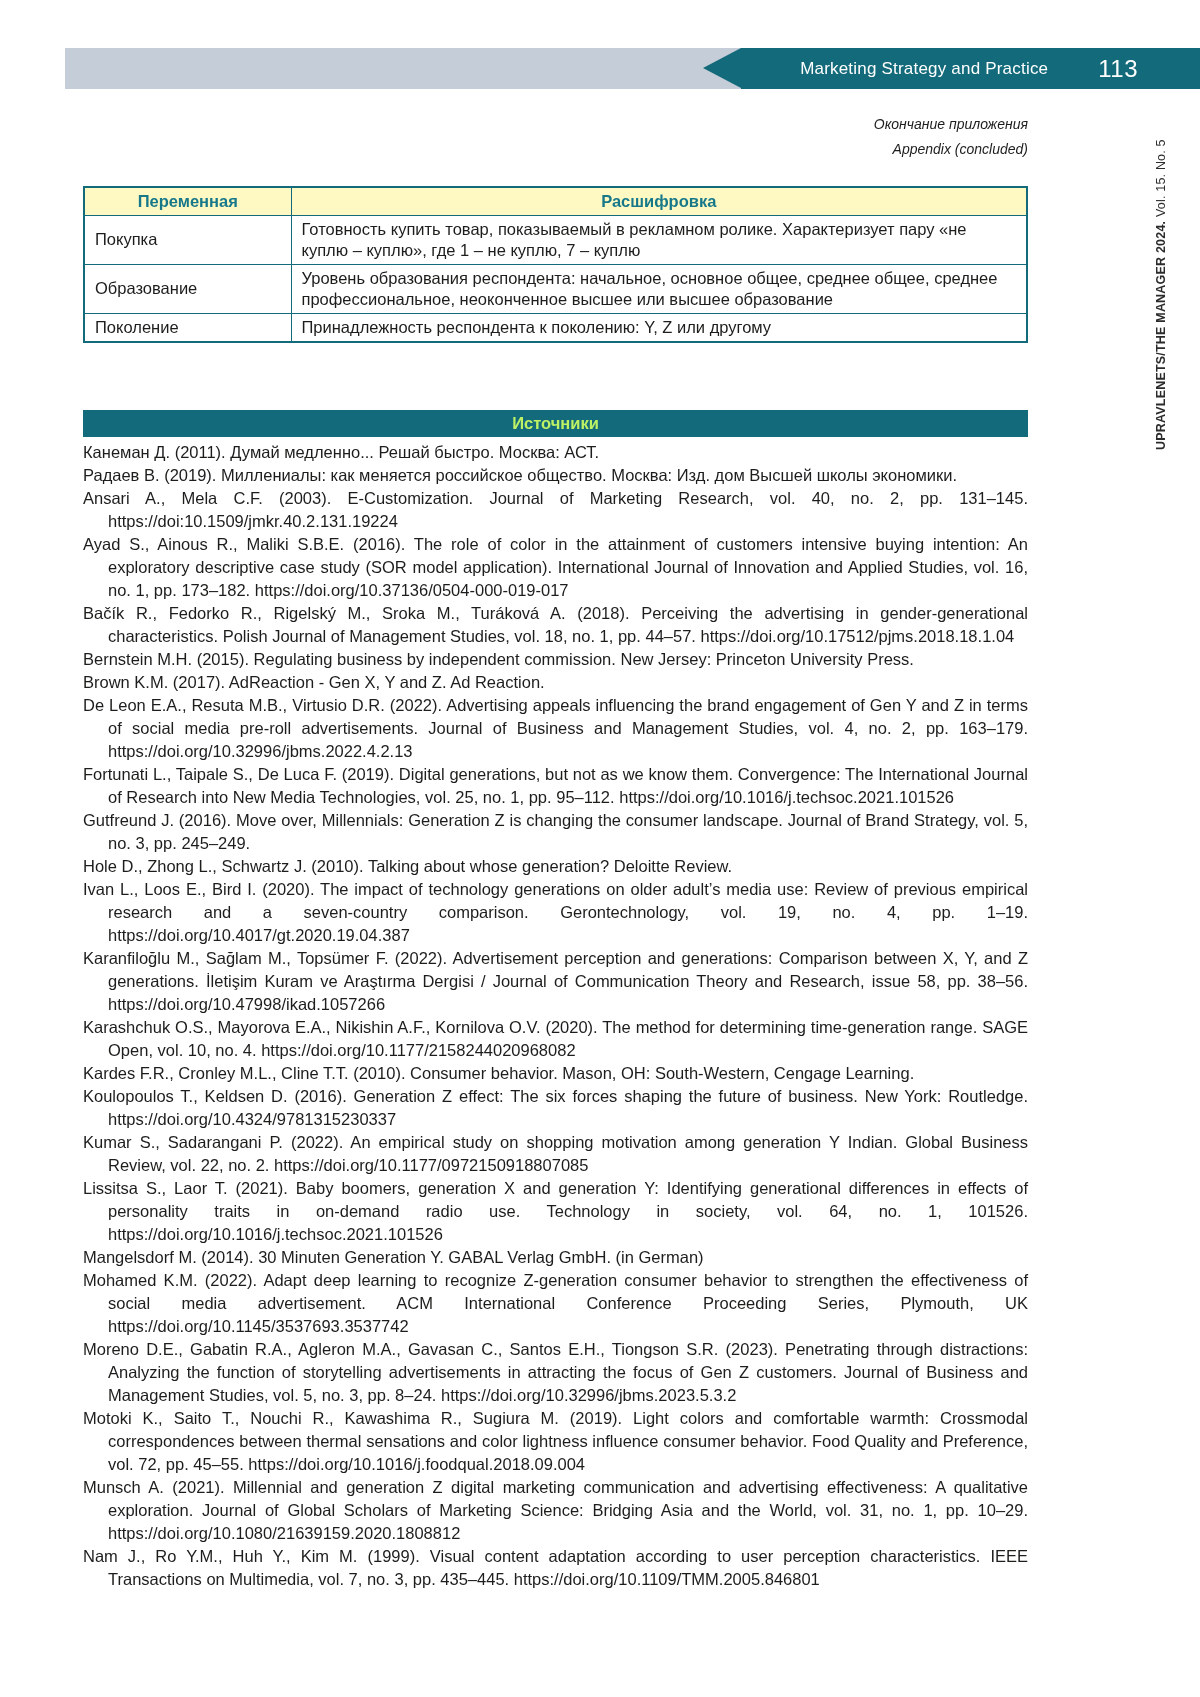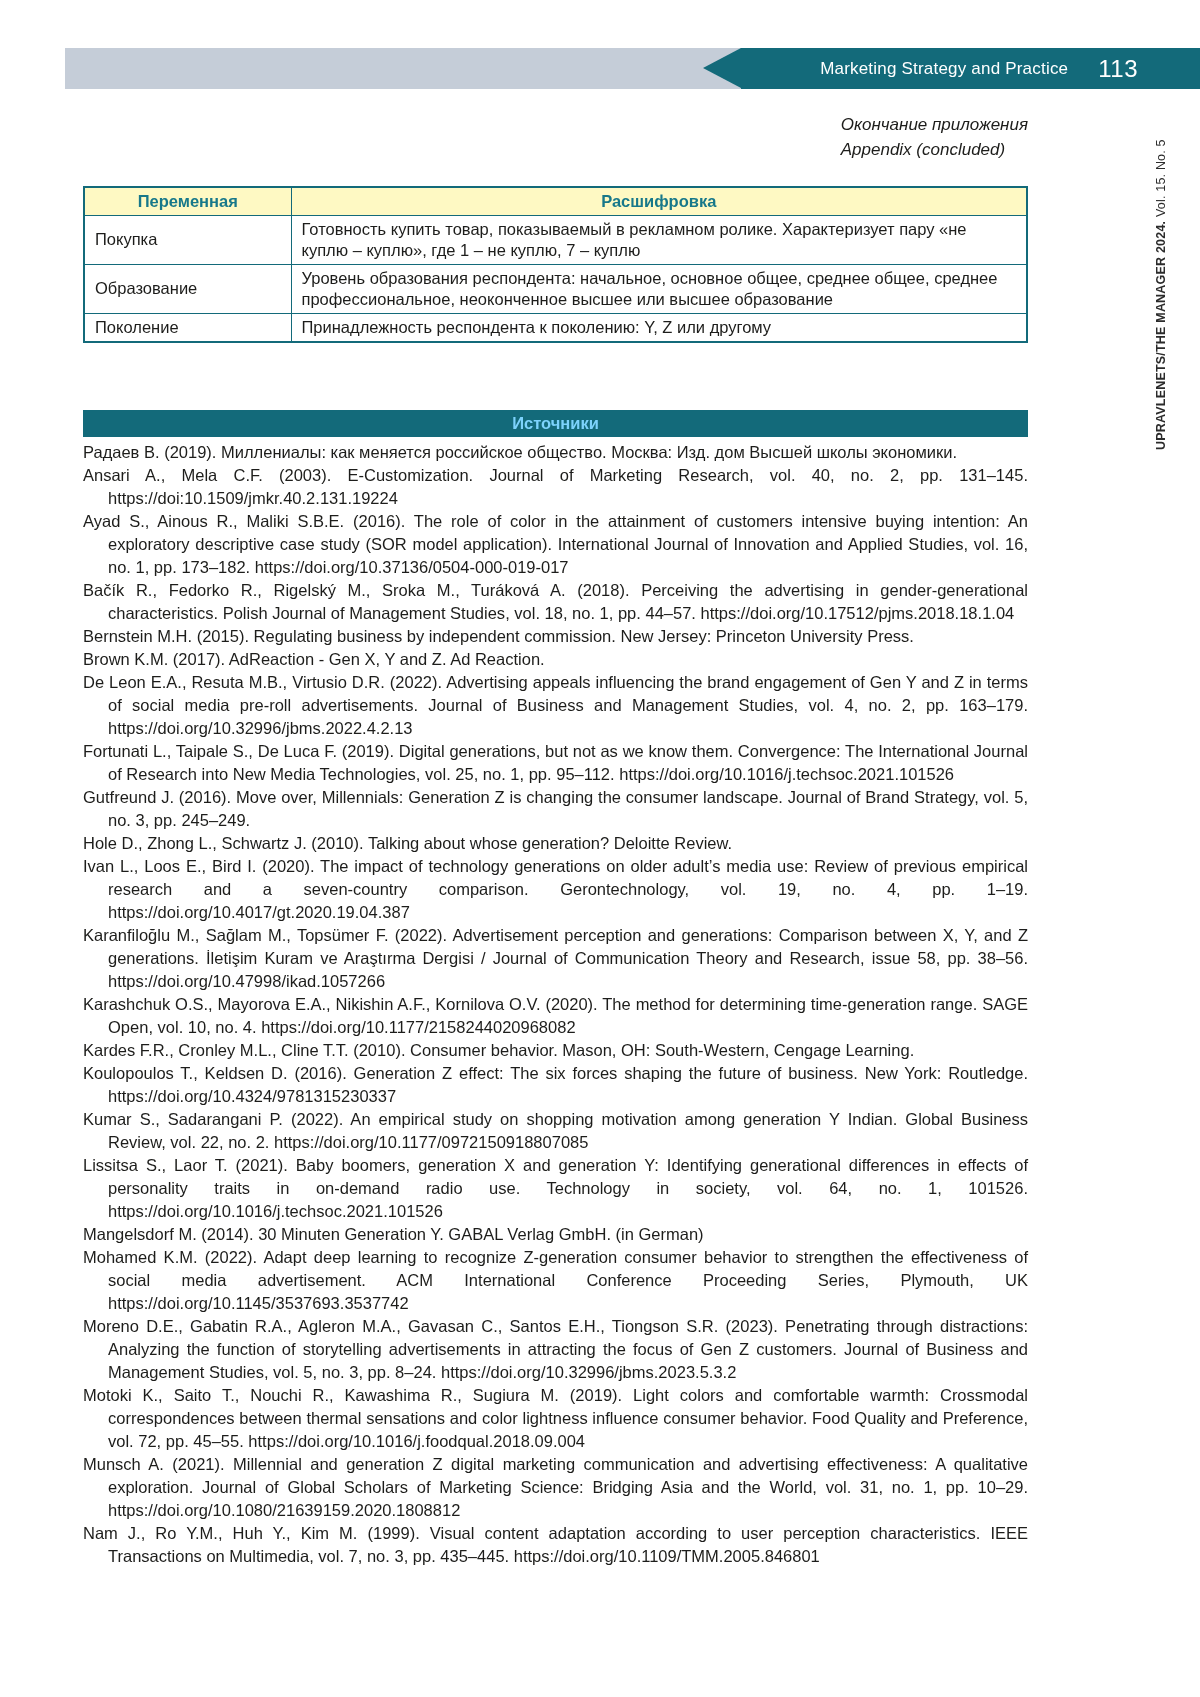--- a/index.html
+++ b/index.html
@@ -13,21 +13,21 @@
   }
   
   .gray-band{
     position:absolute;left:65px;top:48px;height:41px;right:0;
     background:#c5cdd8;
   }
   .teal-banner{
     position:absolute;left:741px;top:48px;height:41px;right:0;
     background:#136a7a;
     display:flex;align-items:center;justify-content:flex-end;
-    padding-right:62px;box-sizing:border-box;gap:30px;
+    padding-right:62px;box-sizing:border-box;gap:50px;
   }
   .teal-banner .arrow{
     position:absolute;left:-38px;top:0;
     width:0;height:0;
     border-top:20.5px solid transparent;
     border-bottom:20.5px solid transparent;
     border-right:38px solid #136a7a;
   }
   .banner-title{color:#ffffff;font-size:17px;letter-spacing:.2px;}
   .banner-page{color:#ffffff;font-size:24px;font-weight:normal;letter-spacing:.5px;}
@@ -35,21 +35,21 @@
   .spine{
     position:absolute;top:120px;right:32px;height:330px;
     writing-mode:vertical-rl;transform:rotate(180deg);
     font-size:12.5px;color:#2b2b2b;white-space:nowrap;
     letter-spacing:.2px;
   }
   .spine .b{font-weight:bold;}
   
   .appendix-note{
     position:absolute;top:112px;right:172px;
-    text-align:left;font-style:italic;font-size:17px;line-height:25px;
+    text-align:right;font-style:italic;font-size:14px;line-height:25px;
   }
   
   .vars-table{
     position:absolute;left:83px;top:186px;width:945px;
     border-collapse:collapse;table-layout:fixed;
     font-size:16.5px;line-height:21px;
   }
   .vars-table col.c1{width:207px;}
   .vars-table th,.vars-table td{
     border:1.5px solid #136a7a;
@@ -59,21 +59,21 @@
   .vars-table{border:2.5px solid #136a7a;}
   .vars-table th{
     background:#fef9c3;color:#17788a;font-weight:bold;
     text-align:center;height:28px;padding:2px 10px;
   }
   .vars-table td.var{height:26px;}
   .vars-table tr.tall td{height:48px;}
   
   .sources-bar{
     position:absolute;left:83px;top:410px;width:945px;height:27px;
-    background:#136a7a;color:#7dd3fc;font-weight:bold;font-size:16.5px;
+    background:#136a7a;color:#bef264;font-weight:bold;font-size:16.5px;
     display:flex;align-items:center;justify-content:center;
   }
   .refs{
     position:absolute;left:83px;top:441px;width:945px;
     font-size:16.5px;line-height:23px;text-align:justify;
   }
   .refs p{
     margin:0;padding-left:25px;text-indent:-25px;
   }
   .refs .it{}
@@ -120,20 +120,21 @@
       <td>Принадлежность респондента к поколению: Y, Z или другому</td>
     </tr>
   </tbody>
     </table>
 
   <div class="sources-bar">
     <span>Источники</span>
   </div>
 
   <div class="refs">
+      <p><span>Канеман Д. (2011). Думай медленно... Решай быстро. Москва: АСТ.</span></p>
       <p><span>Радаев В. (2019). Миллениалы: как меняется российское общество. Москва: Изд. дом Высшей школы экономики.</span></p>
       <p><span>Ansari A., Mela C.F. (2003). E-Customization. </span><span class="it">Journal of Marketing Research</span><span>, vol. 40, no. 2, pp. 131–145. https://doi:10.1509/jmkr.40.2.131.19224</span></p>
       <p><span>Ayad S., Ainous R., Maliki S.B.E. (2016). The role of color in the attainment of customers intensive buying intention: An exploratory descriptive case study (SOR model application). </span><span class="it">International Journal of Innovation and Applied Studies,</span><span> vol. 16, no. 1, pp. 173–182. https://doi.org/10.37136/0504-000-019-017</span></p>
       <p><span>Bačík R., Fedorko R., Rigelský M., Sroka M., Turáková A. (2018). Perceiving the advertising in gender-generational characteristics. </span><span class="it">Polish Journal of Management Studies</span><span>, vol. 18, no. 1, pp. 44–57. https://doi.org/10.17512/pjms.2018.18.1.04</span></p>
       <p><span>Bernstein M.H. (2015). </span><span class="it">Regulating business by independent commission</span><span>. New Jersey: Princeton University Press.</span></p>
       <p><span>Brown K.M. (2017). </span><span class="it">AdReaction - Gen X, Y and Z</span><span>. Ad Reaction.</span></p>
       <p><span>De Leon E.A., Resuta M.B., Virtusio D.R. (2022). Advertising appeals influencing the brand engagement of Gen Y and Z in terms of social media pre-roll advertisements. </span><span class="it">Journal of Business and Management Studies</span><span>, vol. 4, no. 2, pp. 163–179. https://doi.org/10.32996/jbms.2022.4.2.13</span></p>
       <p><span>Fortunati L., Taipale S., De Luca F. (2019). Digital generations, but not as we know them. </span><span class="it">Convergence: The International Journal of Research into New Media Technologies,</span><span> vol. 25, no. 1, pp. 95–112. https://doi.org/10.1016/j.techsoc.2021.101526</span></p>
       <p><span>Gutfreund J. (2016). Move over, Millennials: Generation Z is changing the consumer landscape. </span><span class="it">Journal of Brand Strategy</span><span>, vol. 5, no. 3, pp. 245–249.</span></p>
       <p><span>Hole D., Zhong L., Schwartz J. (2010). </span><span class="it">Talking about whose generation?</span><span> Deloitte Review.</span></p>

